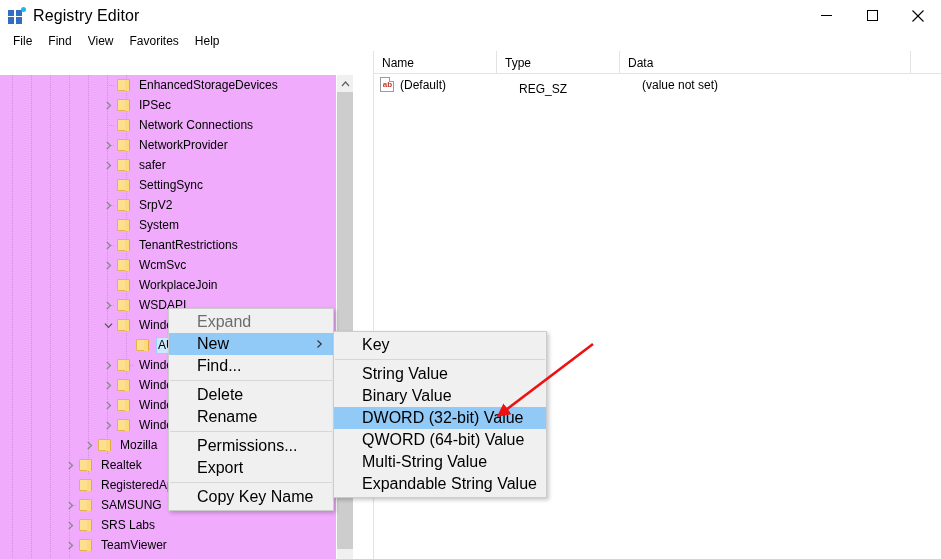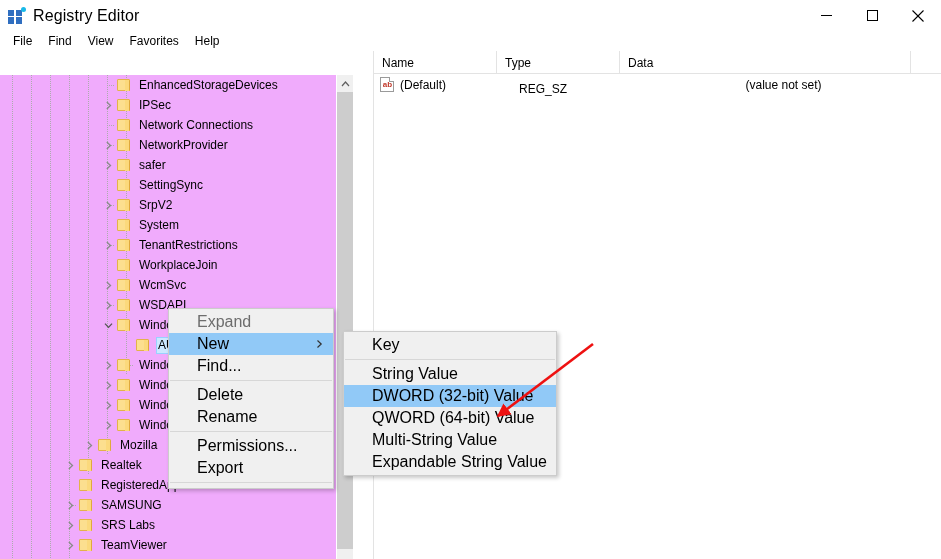--- a/index.html
+++ b/index.html
@@ -237,39 +237,38 @@
     text-align: center;
     line-height: 9px;
     font-family: "Liberation Sans", sans-serif;
   }
   .cell {
     font-size: 12px; color: #000000;
     white-space: nowrap;
   }
   .cell.c1 { width: 111px; }
   .cell.c2 { width: 123px; padding-left: 8px; margin-top: 8px; }
-  .cell.c3 { width: 291px; padding-left: 8px; text-align: center; }
+  .cell.c3 { width: 291px; padding-left: 8px; }
 
   
   .ctx-menu {
     position: absolute;
     background: #f0f0f0;
     border: 1px solid #cccccc;
     box-shadow: 2px 2px 4px rgba(0,0,0,0.22);
     padding: 2px 0;
     z-index: 50;
   }
   .ctx-menu.primary {
     left: 168px; top: 308px;
     width: 166px;
   }
   .ctx-menu.sub {
     left: 333px; top: 331px;
     width: 214px;
-    margin-left: 10px;
   }
   .ctx-item {
     position: relative;
     height: 22px;
     display: flex; align-items: center;
     font-size: 16px; color: #000000;
     padding-left: 28px;
     white-space: nowrap;
   }
   .ctx-item.disabled { color: #6d6d6d; }
@@ -453,39 +452,39 @@
               </svg>
             </div>
             <div class="folder">
               <div class="body"></div>
               <div class="flap"></div>
             </div>
             <div class="tree-label">TenantRestrictions</div>
           </div>
           <div class="tree-row">
             <div class="tw-indent" style="width: 100px;"></div>
+            <div class="expander">
+              <svg width="9" height="9" viewBox="0 0 9 9">
+                <path d="M2.8 1 L6.5 4.5 L2.8 8" fill="none" stroke="#8a8a8a" stroke-width="1.3"></path>
+              </svg>
+            </div>
+            <div class="folder">
+              <div class="body"></div>
+              <div class="flap"></div>
+            </div>
+            <div class="tree-label">WcmSvc</div>
+          </div>
+          <div class="tree-row">
+            <div class="tw-indent" style="width: 100px;"></div>
             <div class="expander"></div>
             <div class="folder">
               <div class="body"></div>
               <div class="flap"></div>
             </div>
             <div class="tree-label">WorkplaceJoin</div>
-          </div>
-          <div class="tree-row">
-            <div class="tw-indent" style="width: 100px;"></div>
-            <div class="expander">
-              <svg width="9" height="9" viewBox="0 0 9 9">
-                <path d="M2.8 1 L6.5 4.5 L2.8 8" fill="none" stroke="#8a8a8a" stroke-width="1.3"></path>
-              </svg>
-            </div>
-            <div class="folder">
-              <div class="body"></div>
-              <div class="flap"></div>
-            </div>
-            <div class="tree-label">WcmSvc</div>
           </div>
           <div class="tree-row">
             <div class="tw-indent" style="width: 100px;"></div>
             <div class="expander">
               <svg width="9" height="9" viewBox="0 0 9 9">
                 <path d="M2.8 1 L6.5 4.5 L2.8 8" fill="none" stroke="#8a8a8a" stroke-width="1.3"></path>
               </svg>
             </div>
             <div class="folder">
               <div class="body"></div>
@@ -715,29 +714,35 @@
         <span>Rename</span>
       </div>
       <div class="ctx-sep"></div>
       <div class="ctx-item">
         <span>Permissions...</span>
       </div>
       <div class="ctx-item">
         <span>Export</span>
       </div>
       <div class="ctx-sep"></div>
+      <div class="ctx-item">
+        <span>Copy Key Name</span>
+      </div>
     </div>
 
   <div class="ctx-menu sub" id="ctx-sub">
       <div class="ctx-item">
         <span>Key</span>
       </div>
       <div class="ctx-sep"></div>
       <div class="ctx-item">
         <span>String Value</span>
+      </div>
+      <div class="ctx-item">
+        <span>Binary Value</span>
       </div>
       <div class="ctx-item highlight">
         <span>DWORD (32-bit) Value</span>
       </div>
       <div class="ctx-item">
         <span>QWORD (64-bit) Value</span>
       </div>
       <div class="ctx-item">
         <span>Multi-String Value</span>
       </div>

